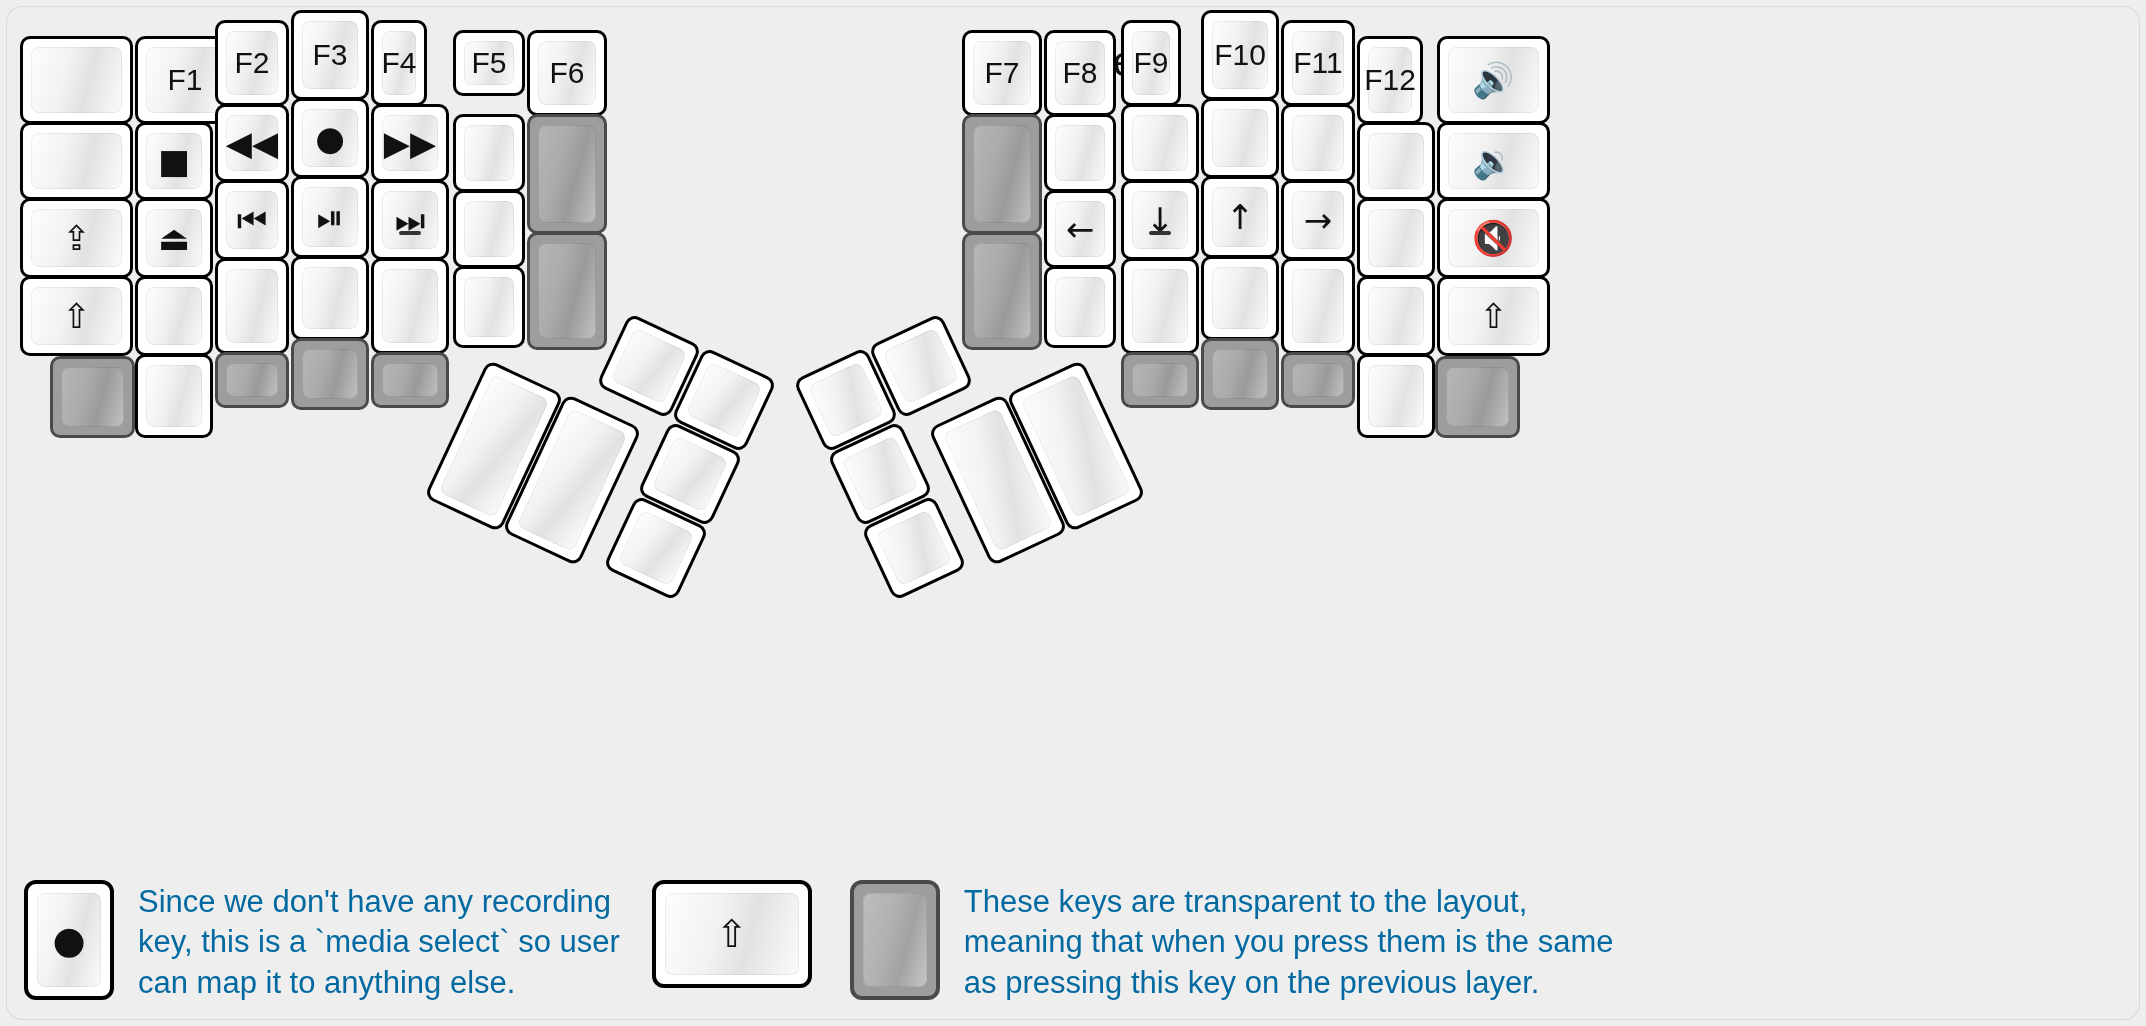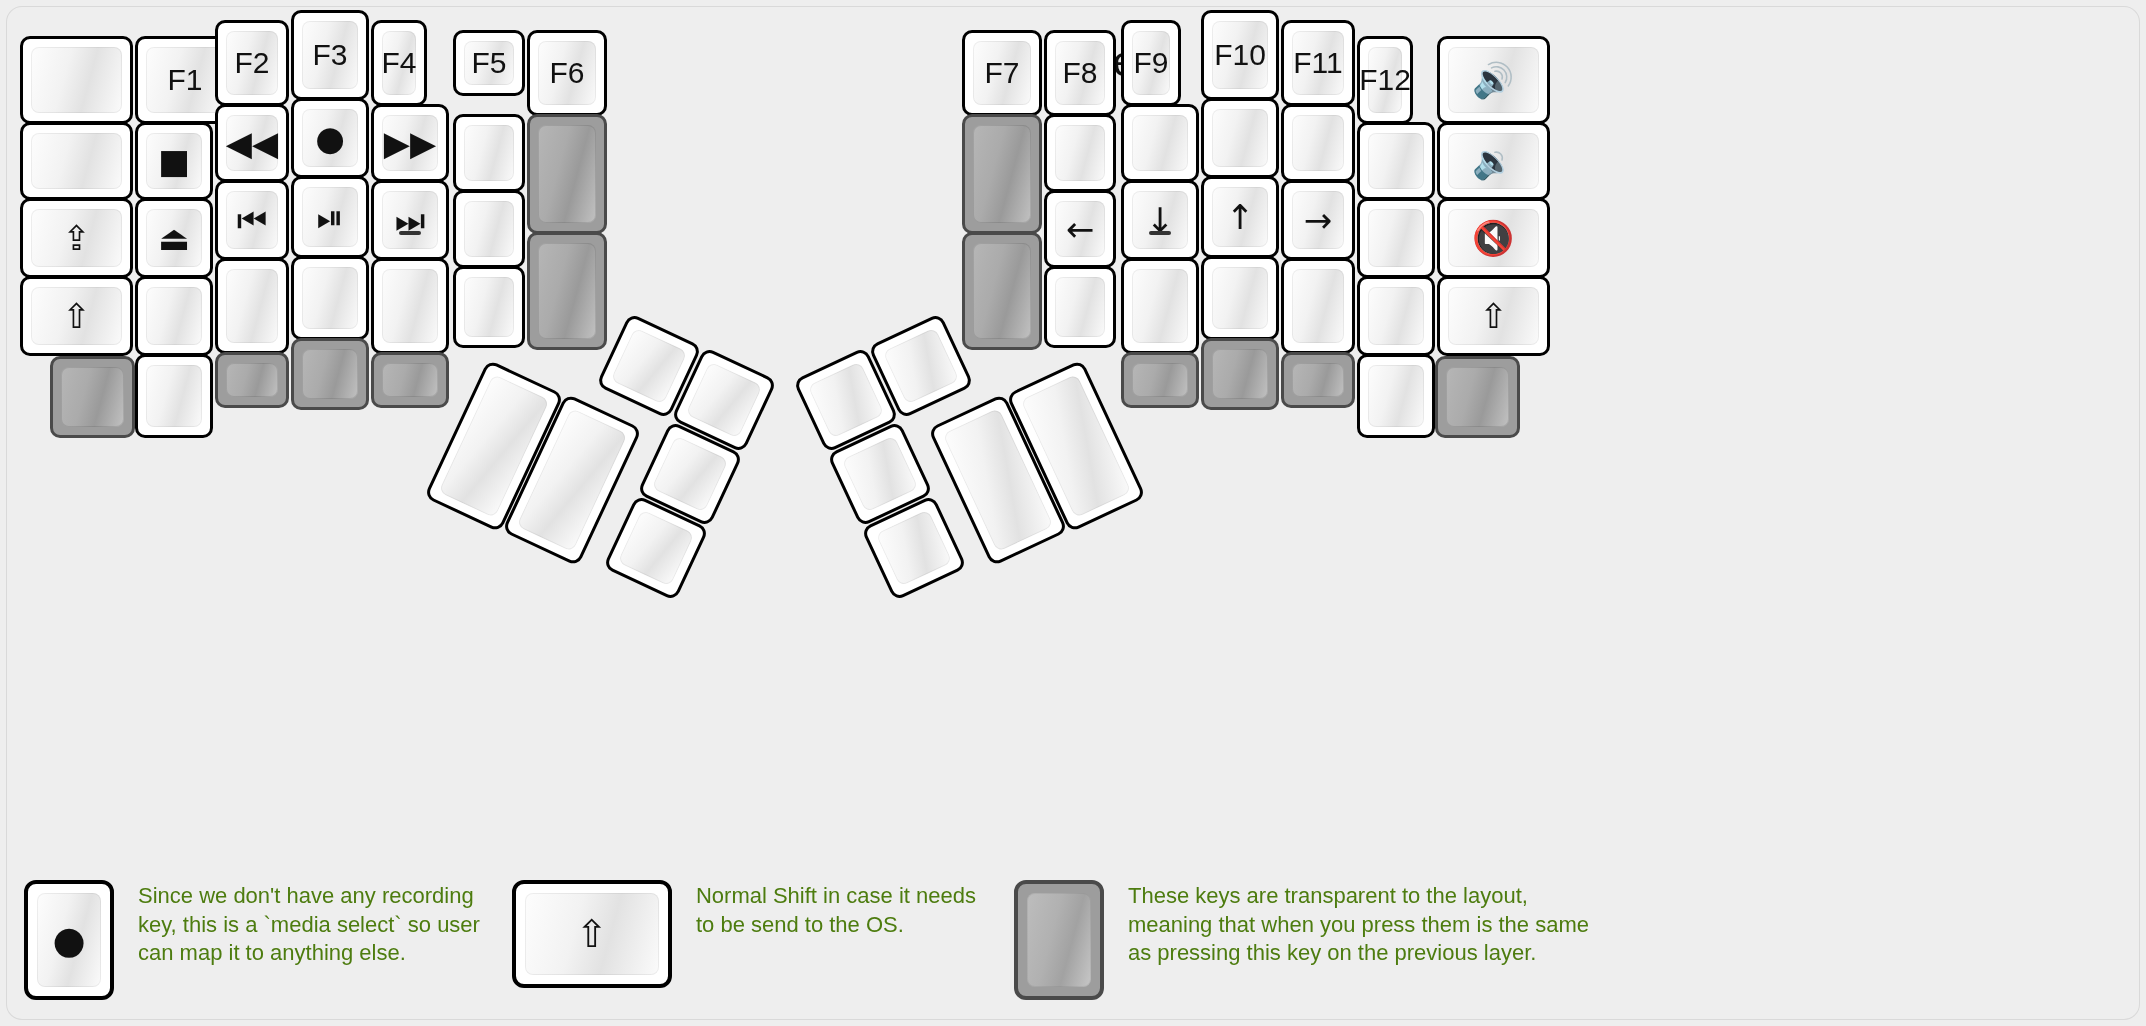--- a/index.html
+++ b/index.html
@@ -83,21 +83,21 @@
     position:absolute;left:9px;top:9px;right:9px;bottom:9px;border-radius:8px;
     background:linear-gradient(105deg,#fdfdfd 0%,#f2f2f2 38%,#e2e2e2 62%,#fbfbfb 100%);
     box-shadow:inset 0 0 0 1px rgba(0,0,0,0.06);
     display:flex;align-items:center;justify-content:center;
     font-size:38px;color:#111;
   }
   .legend-key.trans .cap{
     background:linear-gradient(105deg,#bdbdbd 0%,#b1b1b1 40%,#a2a2a2 65%,#c7c7c7 100%);
   }
   .legend-text{
-    font-size:22px;line-height:1.30;color:#4d7c0f;
+    font-size:31px;line-height:1.30;color:#0369a1;
     margin-left:24px;padding-top:2px;white-space:pre-line;
   }
   .sp1{margin-left:0;}
   .sp2{margin-left:32px;}
   .sp3{margin-left:38px;}
 
   
   .g{font-family:"DejaVu Sans",sans-serif;}
 </style>
 </head>
@@ -416,21 +416,21 @@
     <div class="cap">
         <span class="legend"></span>
       </div>
   </div>
   <div class="key trans" style="left:1281px;top:352px;width:74px;height:56px;">
     <div class="cap">
         <span class="legend"></span>
       </div>
   </div>
 
-  <div class="key" style="left:1357px;top:36px;width:56px;height:88px;">
+  <div class="key" style="left:1357px;top:36px;width:66px;height:88px;">
     <div class="cap">
         <span class="legend">F12</span>
       </div>
   </div>
   <div class="key" style="left:1357px;top:122px;width:78px;height:78px;">
     <div class="cap">
         <span class="legend"></span>
       </div>
   </div>
   <div class="key" style="left:1357px;top:198px;width:78px;height:80px;">
@@ -518,22 +518,20 @@
 key, this is a `media select` so user
 can map it to anything else.</div>
     </div>
 
     <div class="legend-item sp2">
       <div class="legend-key wide">
         <div class="cap">
           <span class="g">⇧</span>
         </div>
       </div>
-      <div class="legend-text">Normal Shift in case it needs
-to be send to the OS.</div>
     </div>
 
     <div class="legend-item sp3">
       <div class="legend-key trans">
         <div class="cap">
           <span class="g"></span>
         </div>
       </div>
       <div class="legend-text">These keys are transparent to the layout,
 meaning that when you press them is the same

